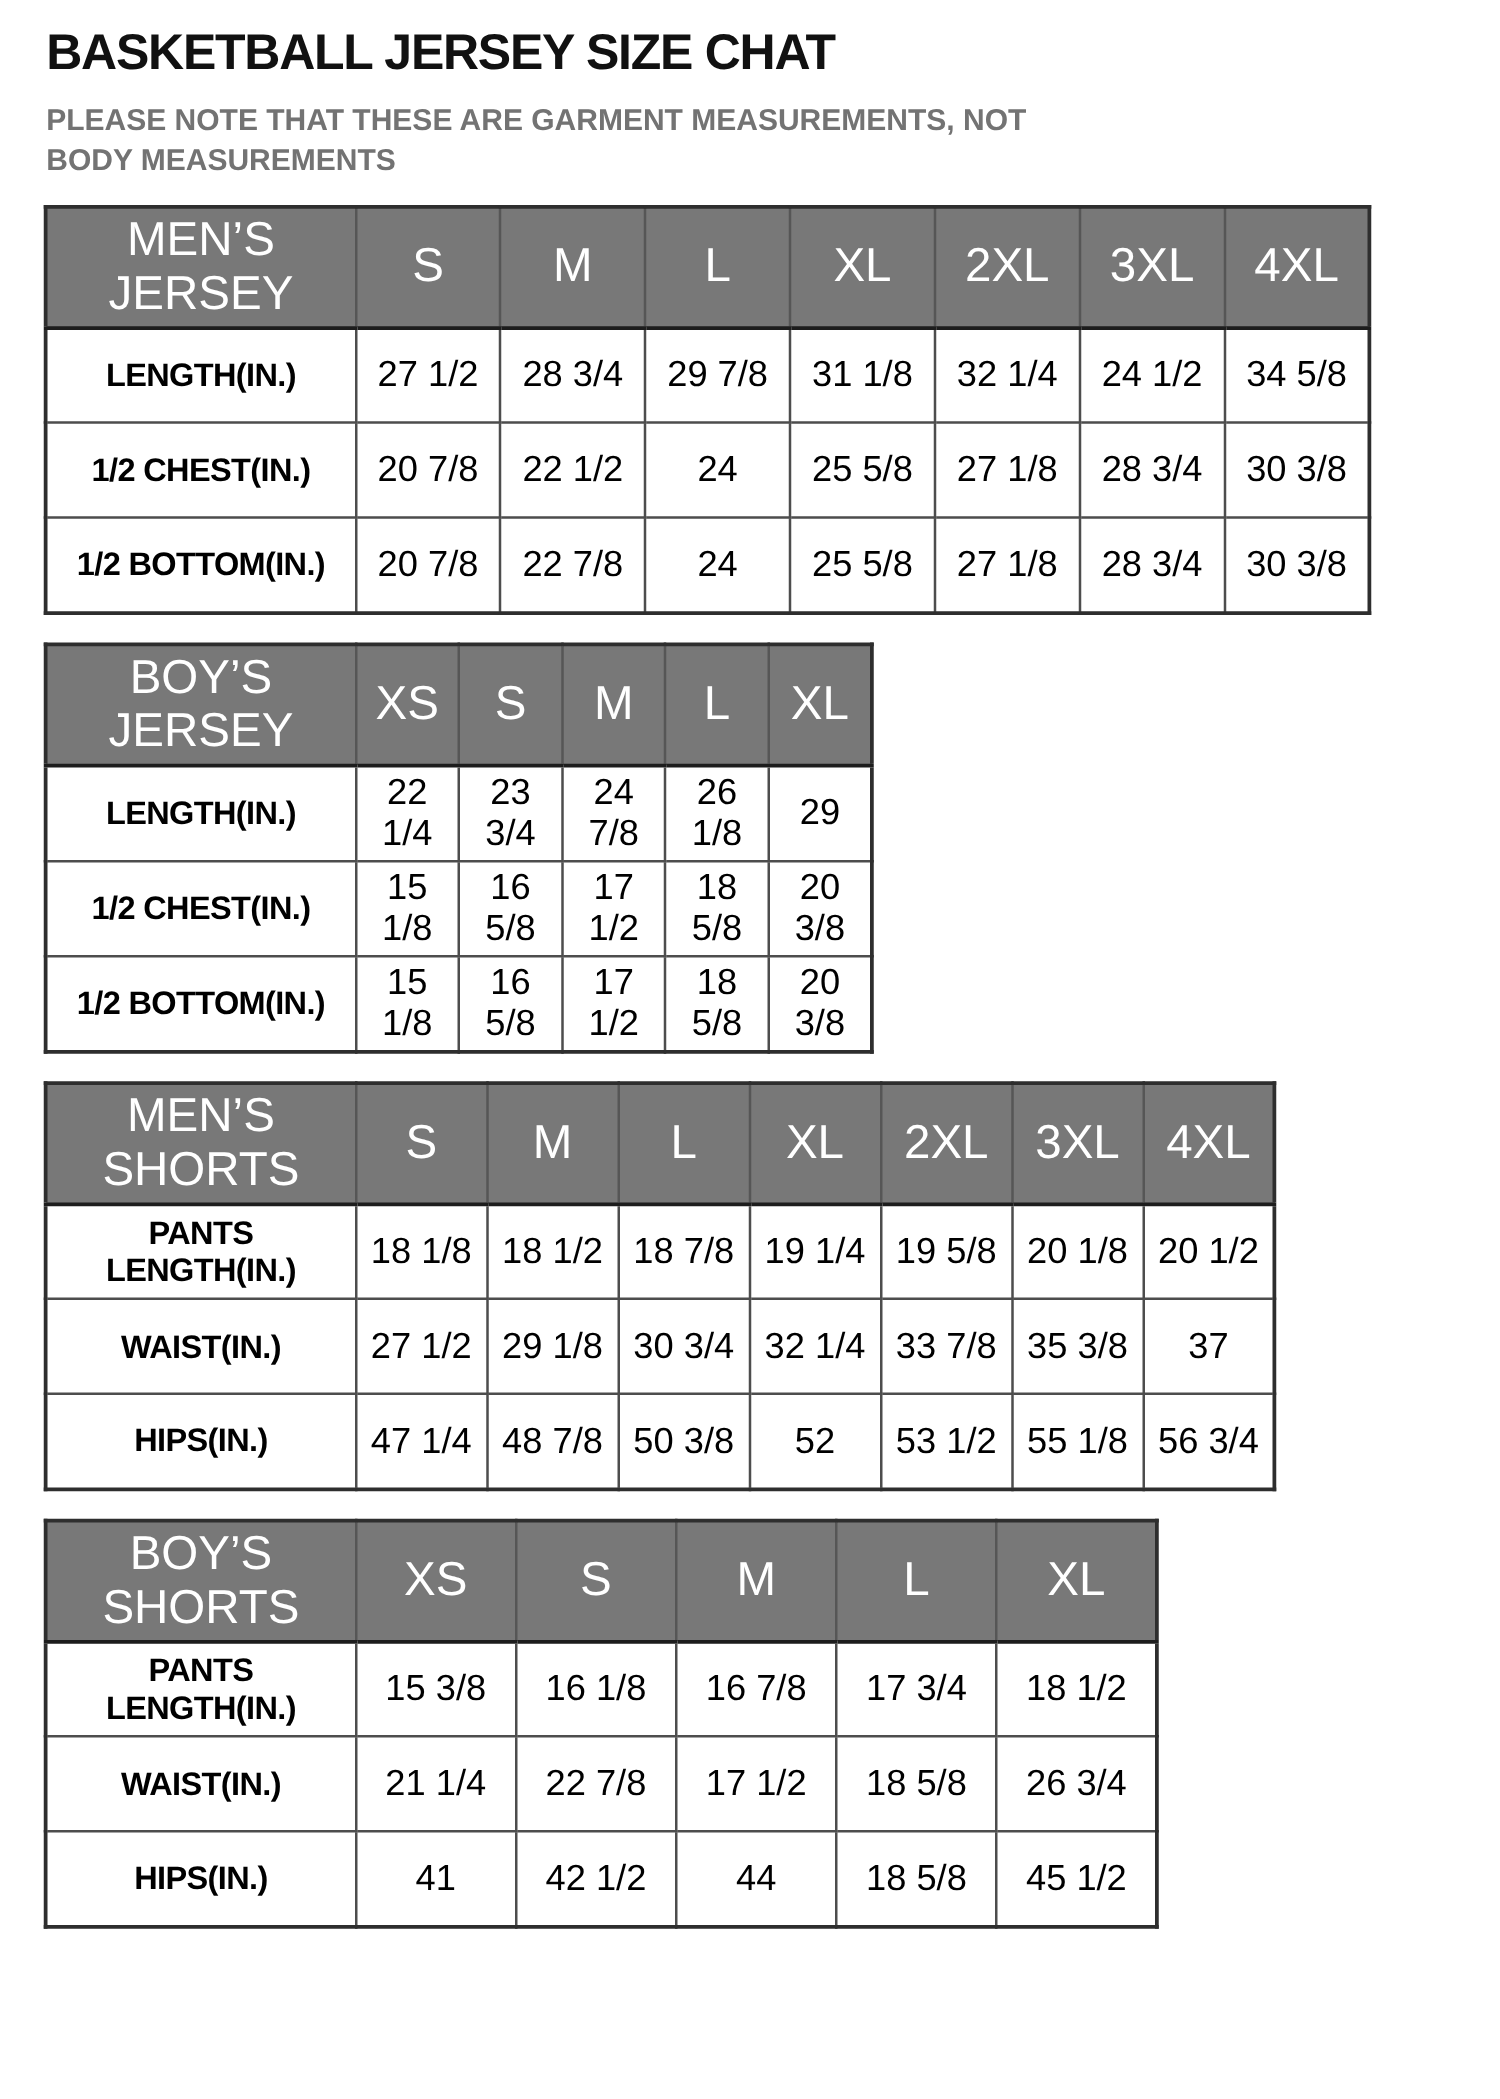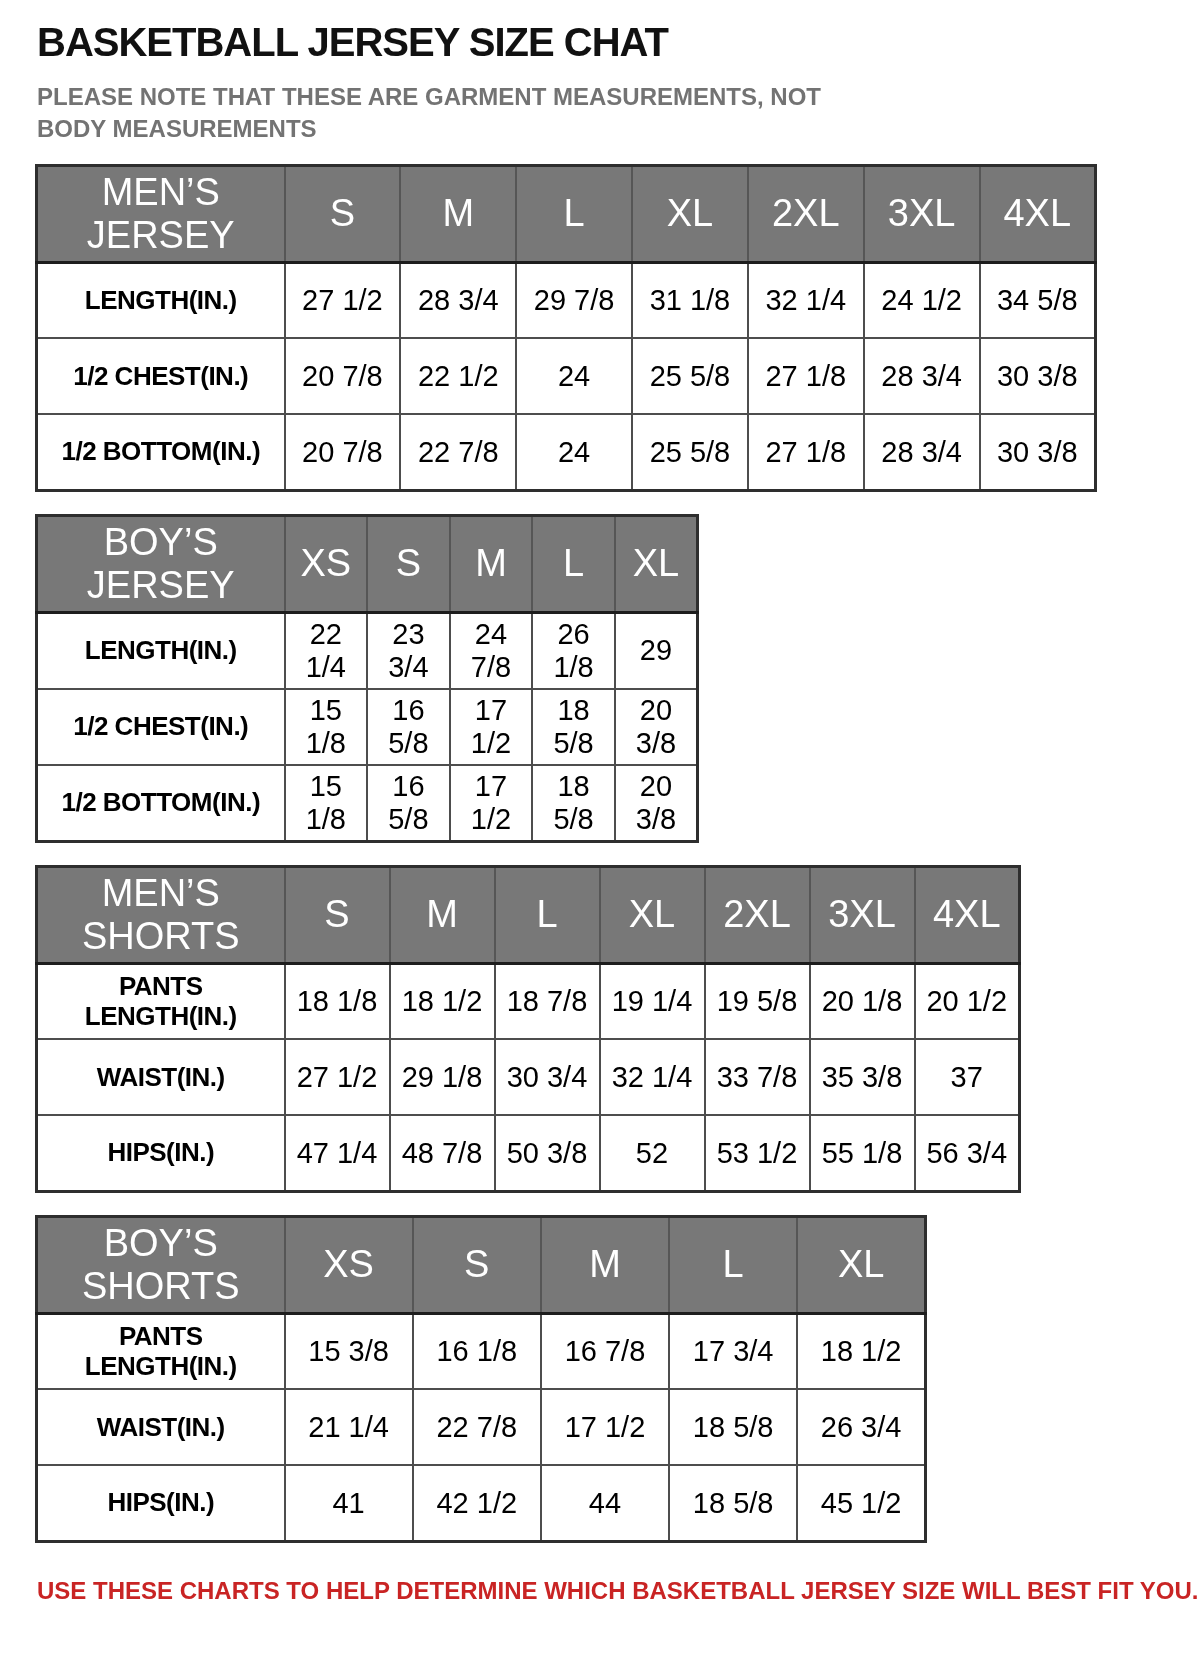--- a/index.html
+++ b/index.html
@@ -292,15 +292,14 @@
           <td class="row-label">HIPS(IN.)</td>
           <td>41</td>
           <td>42 1/2</td>
           <td>44</td>
           <td>18 5/8</td>
           <td>45 1/2</td>
         </tr>
       </tbody>
     </table>
 
-  <div class="footer-note">USE THESE CHARTS TO HELP DETERMINE WHICH BASKETBALL JERSEY SIZE WILL BEST FIT YOU.</div>
 
 </div>
 
 </body></html>

